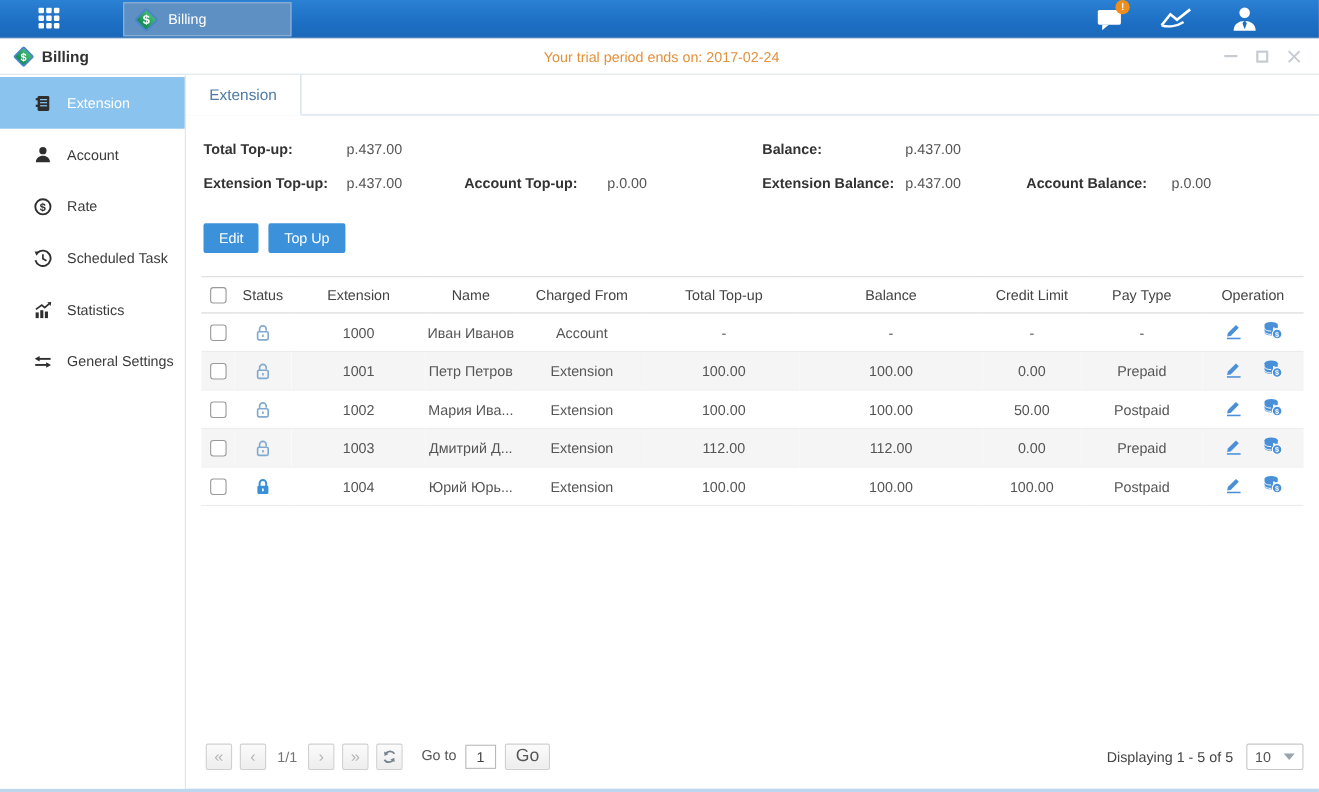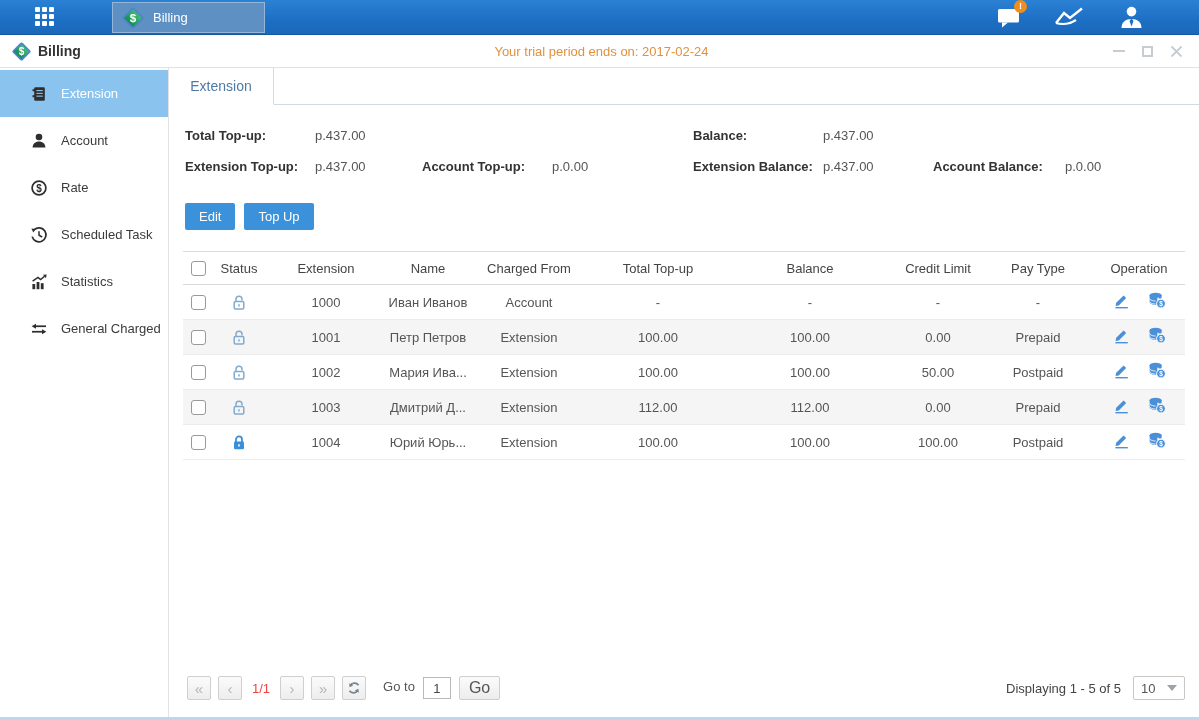--- a/index.html
+++ b/index.html
@@ -84,21 +84,21 @@
     border-radius:3px; background:#fff; vertical-align:middle; cursor:pointer; }
   .lockwrap { display:inline-flex; vertical-align:middle; }
   .op-icons { display:inline-flex; gap:18px; align-items:center; }
   .op-icons span { display:inline-flex; cursor:pointer; }
 
   
   .footer { margin-top:auto; flex:0 0 46px; display:flex; align-items:center; padding:0 0 12px 4px; color:#555; }
   .pg-btn { width:24px; height:24px; border:1px solid #cfcfcf; border-radius:2px;
     background:linear-gradient(#fbfbfb,#ededed); display:flex; align-items:center; justify-content:center;
     margin-right:7px; color:#b5b5b5; font-size:15px; cursor:pointer; }
-  .pg-ind { margin:0 10px 0 3px; color:#ef4444; }
+  .pg-ind { margin:0 10px 0 3px; color:#737373; }
   .goto-label { margin:0 8px 3px 10px; color:#555; }
   .goto-input { width:28px; height:22px; border:1px solid #b9b9b9; text-align:center;
     font-size:13px; font-family:inherit; color:#444; }
   .go-btn { height:24px; margin-left:8px; padding:0 9px; border:1px solid #cfcfcf; border-radius:2px;
     background:linear-gradient(#fbfbfb,#ededed); font-size:16px; font-family:inherit; color:#555; cursor:pointer; }
   .display-info { margin-left:auto; color:#444; }
   .page-size { width:52px; height:24px; border:1px solid #c7c7c7; border-radius:2px; margin-left:12px;
     display:flex; align-items:center; justify-content:space-between; padding:0 7px; background:#fff; cursor:pointer; }
   .caret-down { width:0; height:0; border-left:5px solid transparent; border-right:5px solid transparent;
     border-top:6px solid #9aa4ac; }
@@ -234,21 +234,21 @@
         </svg>
         <span>Statistics</span>
       </div>
       <div class="side-item">
         <svg width="18" height="18" viewBox="0 0 18 18">
           <rect x="5" y="5.4" width="11" height="1.7" fill="#2e2e2e"></rect>
           <path d="M1.6 6.2 L6 3.7 V8.7 Z" fill="#2e2e2e"></path>
           <rect x="2" y="10.9" width="11" height="1.7" fill="#2e2e2e"></rect>
           <path d="M16.4 11.8 L12 9.3 V14.3 Z" fill="#2e2e2e"></path>
         </svg>
-        <span>General Charged</span>
+        <span>General Settings</span>
       </div>
     </div>
 
     <div class="main">
       <div class="tabstrip">
         <div class="tab">
           <span>Extension</span>
         </div>
       </div>
 

